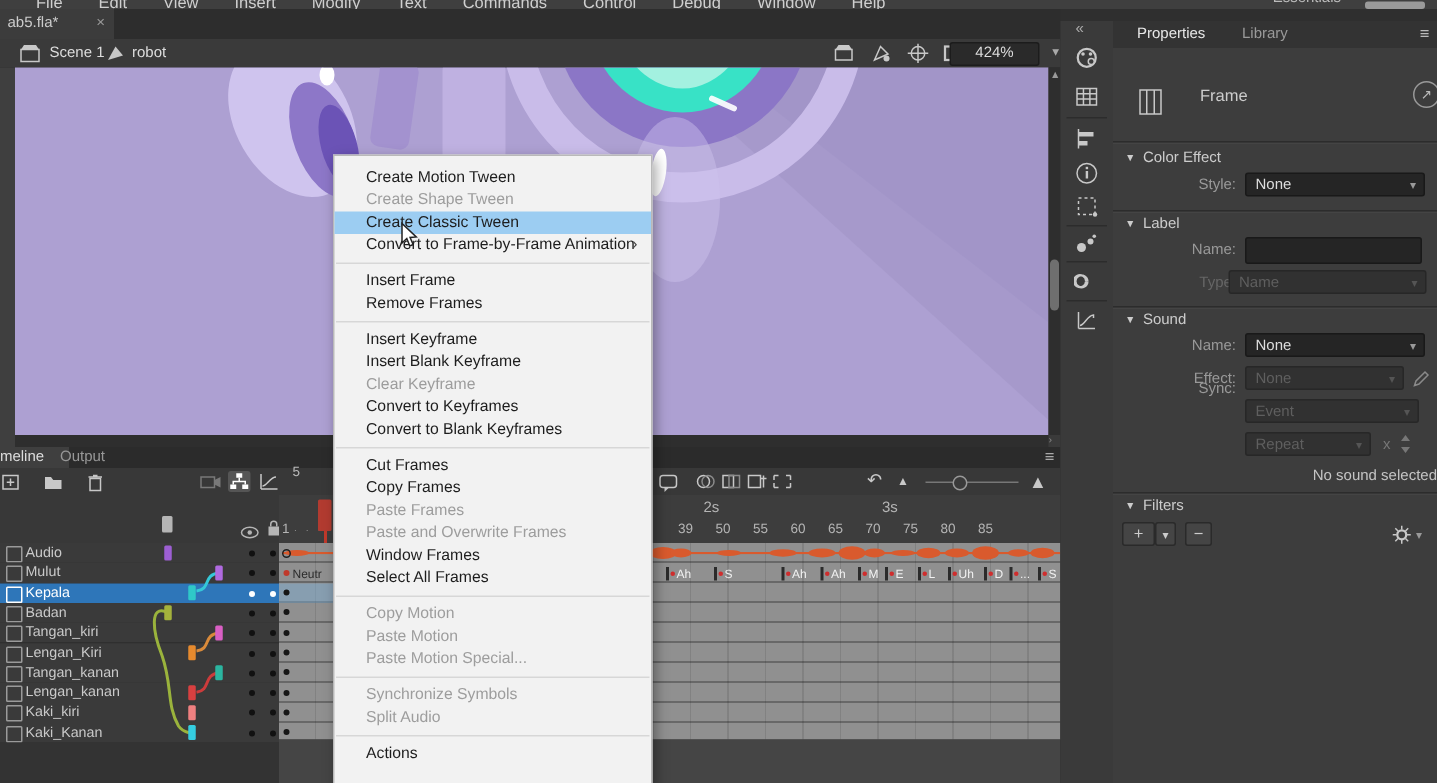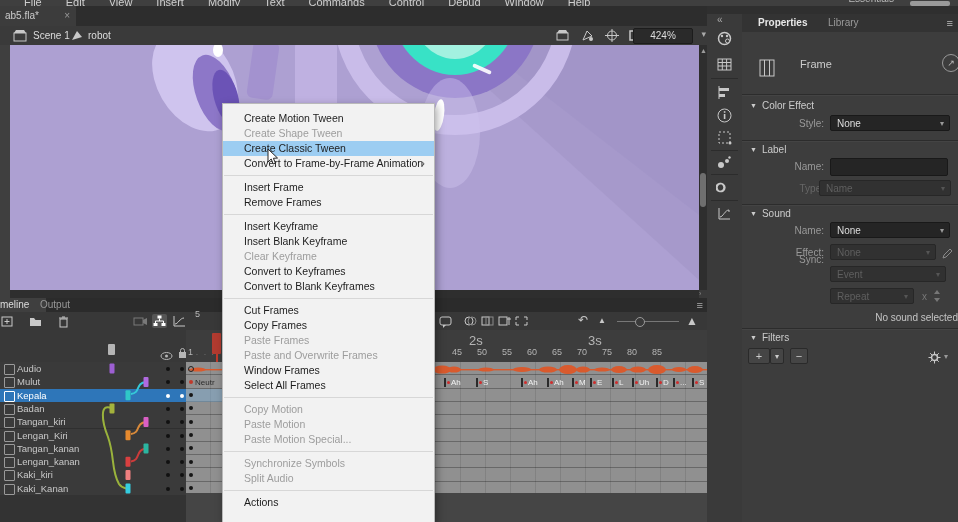--- a/index.html
+++ b/index.html
@@ -43,21 +43,21 @@
   .ticon{position:absolute;top:2px;width:15px;height:14px}
   .ticon svg{display:block}
   .tact{background:#555;border-radius:2px}
   #frameind{position:absolute;left:195px;top:-3px;color:#bbb;font-size:9px}
   #slider{position:absolute;left:617px;top:9px;width:62px;height:1px;background:#777}
   #sknob{position:absolute;left:18px;top:-4px;width:8px;height:8px;border:1px solid #999;border-radius:50%;background:#3a3a3a}
   
   #lhdr{position:absolute;left:0;top:32px;width:186px;height:32px;background:#383838;border-right:1px solid #2a2a2a}
   
   #fhdr{position:absolute;left:186px;top:32px;width:521px;height:32px;background:#3d3d3d;color:#b5b5b5}
-  .sec{position:absolute;top:3px;font-size:13px}
+  .sec{position:absolute;top:3px;font-size:10px}
   .rnum{position:absolute;top:17px;font-size:9px}
   #playhead{position:absolute;left:26px;top:3px;width:9px;height:21px;background:#b23b30;border-radius:1px}
   #phline{position:absolute;left:30px;top:24px;width:2px;height:8px;background:#c0392b}
   #rone{position:absolute;left:2px;top:17px;font-size:9px}
   #rticks{position:absolute;left:10px;top:19px;font-size:7px;color:#8d8d8d;letter-spacing:2px}
   
   #layers{position:absolute;left:0;top:64px;width:186px;height:133px;border-right:1px solid #2a2a2a}
   .lrow{position:absolute;left:0;width:186px;height:13.3px;color:#c9c9c9;font-size:9.5px;background:#3a3a3a;border-bottom:1px solid #2f2f2f}
   .lrow.sel{background:#2e76b9;color:#fff}
   .lrow .nm{position:absolute;left:17px;top:1px}
@@ -93,21 +93,21 @@
   #cursor{left:264px;top:148px;width:16px;height:18px;z-index:30}
   
   #dock{left:707px;top:6px;width:251px;height:516px;background:#2f2f2f}
   #dockfill{position:absolute;left:0;top:0;width:251px;height:8px;background:#2f2f2f}
   #istrip{position:absolute;left:0;top:8px;width:35px;height:508px;background:#3a3a3a;border-right:1px solid #2a2a2a}
   #istrip .collapse{position:absolute;left:10px;top:0px;color:#aaa;font-size:10px}
   .pic{position:absolute;left:9px;width:17px;height:17px}
   .isep{position:absolute;left:4px;width:27px;height:1px;background:#2c2c2c}
   #props{position:absolute;left:35px;top:8px;width:216px;height:508px;background:#3d3d3d}
   #ptabs{position:absolute;left:0;top:0;width:216px;height:18px;background:#333}
-  .ptab{position:absolute;top:0;height:18px;font-size:10px;line-height:18px;color:#e8e8e8;padding:0 10px;font-weight:bold}
+  .ptab{position:absolute;top:0;height:18px;font-size:10px;line-height:18px;color:#e8e8e8;padding:0 10px;font-weight:normal}
   .ptab.inactive{color:#9a9a9a;font-weight:normal}
   #pmenu{position:absolute;right:5px;top:3px;color:#bbb;font-size:11px}
   #pbody{position:absolute;left:0;top:18px;width:216px;height:490px}
   .pdiv{position:absolute;left:0;width:216px;height:1px;background:#2c2c2c;box-shadow:0 1px 0 rgba(255,255,255,.04)}
   .sect{position:absolute;left:8px;color:#ccc;font-size:10px}
   .sect .tri{font-size:7px;margin-right:5px;color:#ccc;vertical-align:1px}
   .plabel{position:absolute;left:0;width:82px;text-align:right;color:#999;font-size:10px}
   .plabel.dis{color:#666}
   .dd{position:absolute;height:16px;background:#252525;border:1px solid #191919;border-radius:2px;
       color:#ddd;font-size:10px;line-height:16px;padding:0 6px;box-sizing:border-box}
@@ -313,21 +313,21 @@
           <rect x="2" y="5" width="7" height="6" fill="#b5b5b5"></rect>
           <path d="M3.5 5 V3.5 A2 2 0 0 1 7.5 3.5 V5" fill="none" stroke="#b5b5b5"></path>
         </svg></span>
   </div>
 
   <div id="fhdr">
     <span class="sec" style="left:283px">2s</span>
     <span class="sec" style="left:402px">3s</span>
     <span id="rone">1</span>
     <span id="rticks">. . .</span>
-    <span class="rnum" style="left:266px">45</span>
+    <span class="rnum" style="left:266px">39</span>
     <span class="rnum" style="left:291px">50</span>
     <span class="rnum" style="left:316px">55</span>
     <span class="rnum" style="left:341px">60</span>
     <span class="rnum" style="left:366px">65</span>
     <span class="rnum" style="left:391px">70</span>
     <span class="rnum" style="left:416px">75</span>
     <span class="rnum" style="left:441px">80</span>
     <span class="rnum" style="left:466px">85</span>
     <div id="playhead"></div>
     <div id="phline"></div>

